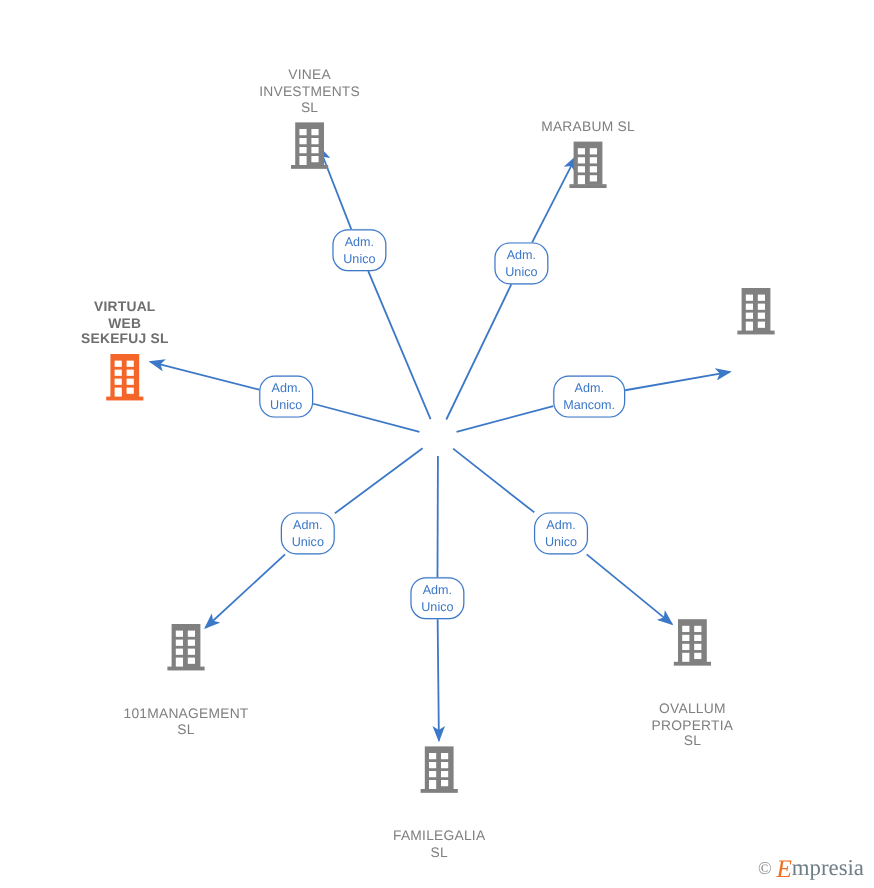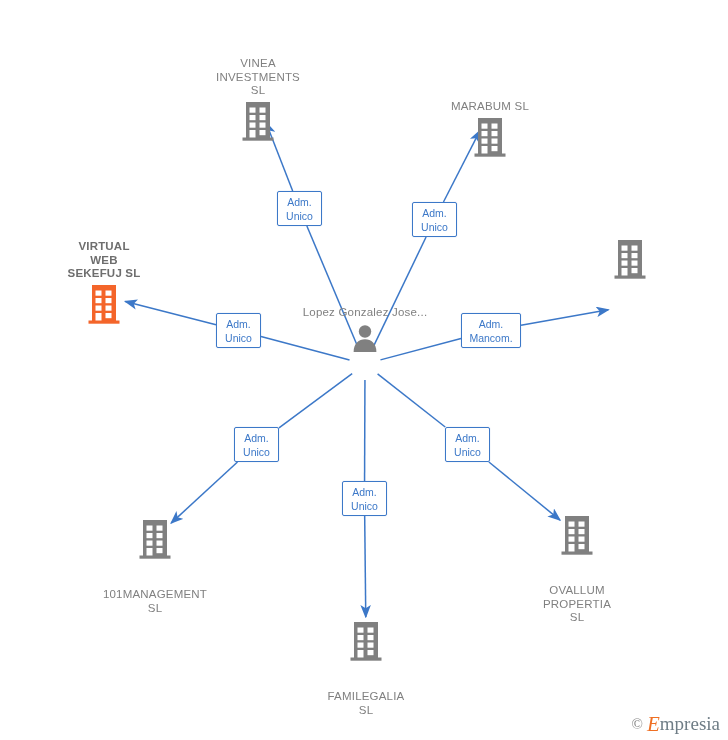--- a/index.html
+++ b/index.html
@@ -48,21 +48,21 @@
   .node-icon {
     display: block;
     margin: 2px auto 2px auto;
   }
   .node.label-below .node-icon { margin-bottom: 4px; }
 
   .edge-label {
     position: absolute;
     box-sizing: border-box;
     border: 1.2px solid #3c78c8;
-    border-radius: 2px;
+    border-radius: 13px;
     background: #ffffff;
     color: #3c78c8;
     font-size: 10.5px;
     line-height: 14px;
     text-align: center;
     padding: 3px 4px 4px 4px;
     white-space: pre-line;
     box-shadow: 0 0 0 0.5px rgba(60,120,200,0.10);
   }
 
@@ -116,29 +116,20 @@
         <line x1="521" y1="325.21223021582733" x2="608.3339775783063" y2="309.81883129015466" marker-end="url(#arrowhead)"></line>
         <line x1="352.1504315482592" y1="373.53355078677544" x2="279" y2="427.80645161290323"></line>
         <line x1="237.50267379679144" y1="462" x2="171.1809470063957" y2="523.0943985704631" marker-end="url(#arrowhead)"></line>
         <line x1="364.9405208570842" y1="379.9998894443542" x2="364.5650557620818" y2="481"></line>
         <line x1="364.6868327402135" y1="516" x2="365.7651379396051" y2="617.0012536763436" marker-end="url(#arrowhead)"></line>
         <line x1="377.5832230891554" y1="373.88243374319035" x2="445.2173913043478" y2="427"></line>
         <line x1="488.91061452513964" y1="462" x2="559.9660105647532" y2="520.0772415118303" marker-end="url(#arrowhead)"></line>
       </g>
   </svg>
 
-  <div class="node" id="node-center" style="left:365px; top:282px;">
-    <div class="node-label">Lopez Gonzalez Jose...</div>
-    <span class="node-icon">
-      <svg width="30" height="30" viewBox="0 0 30 30" xmlns="http://www.w3.org/2000/svg">
-        <circle cx="15" cy="9.5" r="6.2" fill="#808080"></circle>
-        <path d="M3.6 30 C3.6 21.4 8.7 17.2 15 17.2 C21.3 17.2 26.4 21.4 26.4 30 Z" fill="#808080"></path>
-      </svg>
-    </span>
-  </div>
 
   <div id="nodes-layer">
       <div class="node" style="left: 258px; top: 33px;">
         <div class="node-label">VINEA
 INVESTMENTS
 SL</div>
         <span class="node-icon"><svg width="34" height="42" viewBox="0 0 34 42" xmlns="http://www.w3.org/2000/svg">
     <rect x="5" y="2" width="24" height="36" fill="#808080"></rect>
     <rect x="8.5" y="7.5" width="6" height="5.2" fill="#ffffff"></rect>
             <rect x="18.5" y="7.5" width="6" height="5.2" fill="#ffffff"></rect>
@@ -159,21 +150,21 @@
             <rect x="18.5" y="7.5" width="6" height="5.2" fill="#ffffff"></rect>
             <rect x="8.5" y="15" width="6" height="5.2" fill="#ffffff"></rect>
             <rect x="18.5" y="15" width="6" height="5.2" fill="#ffffff"></rect>
             <rect x="8.5" y="22.5" width="6" height="5.2" fill="#ffffff"></rect>
             <rect x="18.5" y="22.5" width="6" height="5.2" fill="#ffffff"></rect>
             <rect x="18.5" y="30" width="6" height="5.2" fill="#ffffff"></rect>
             <rect x="8.5" y="30" width="6" height="8" fill="#ffffff"></rect>
     <rect x="1.5" y="37.5" width="31" height="3.2" fill="#808080"></rect>
   </svg></span>
       </div>
-      <div class="node" style="left: 104px; top: 216px; text-align: center;">
+      <div class="node" style="left: 104px; top: 226px; text-align: center;">
         <div class="node-label bold">VIRTUAL
 WEB
 SEKEFUJ  SL</div>
         <span class="node-icon"><svg width="34" height="42" viewBox="0 0 34 42" xmlns="http://www.w3.org/2000/svg">
     <rect x="5" y="2" width="24" height="36" fill="#f4652a"></rect>
     <rect x="8.5" y="7.5" width="6" height="5.2" fill="#ffffff"></rect>
             <rect x="18.5" y="7.5" width="6" height="5.2" fill="#ffffff"></rect>
             <rect x="8.5" y="15" width="6" height="5.2" fill="#ffffff"></rect>
             <rect x="18.5" y="15" width="6" height="5.2" fill="#ffffff"></rect>
             <rect x="8.5" y="22.5" width="6" height="5.2" fill="#ffffff"></rect>

